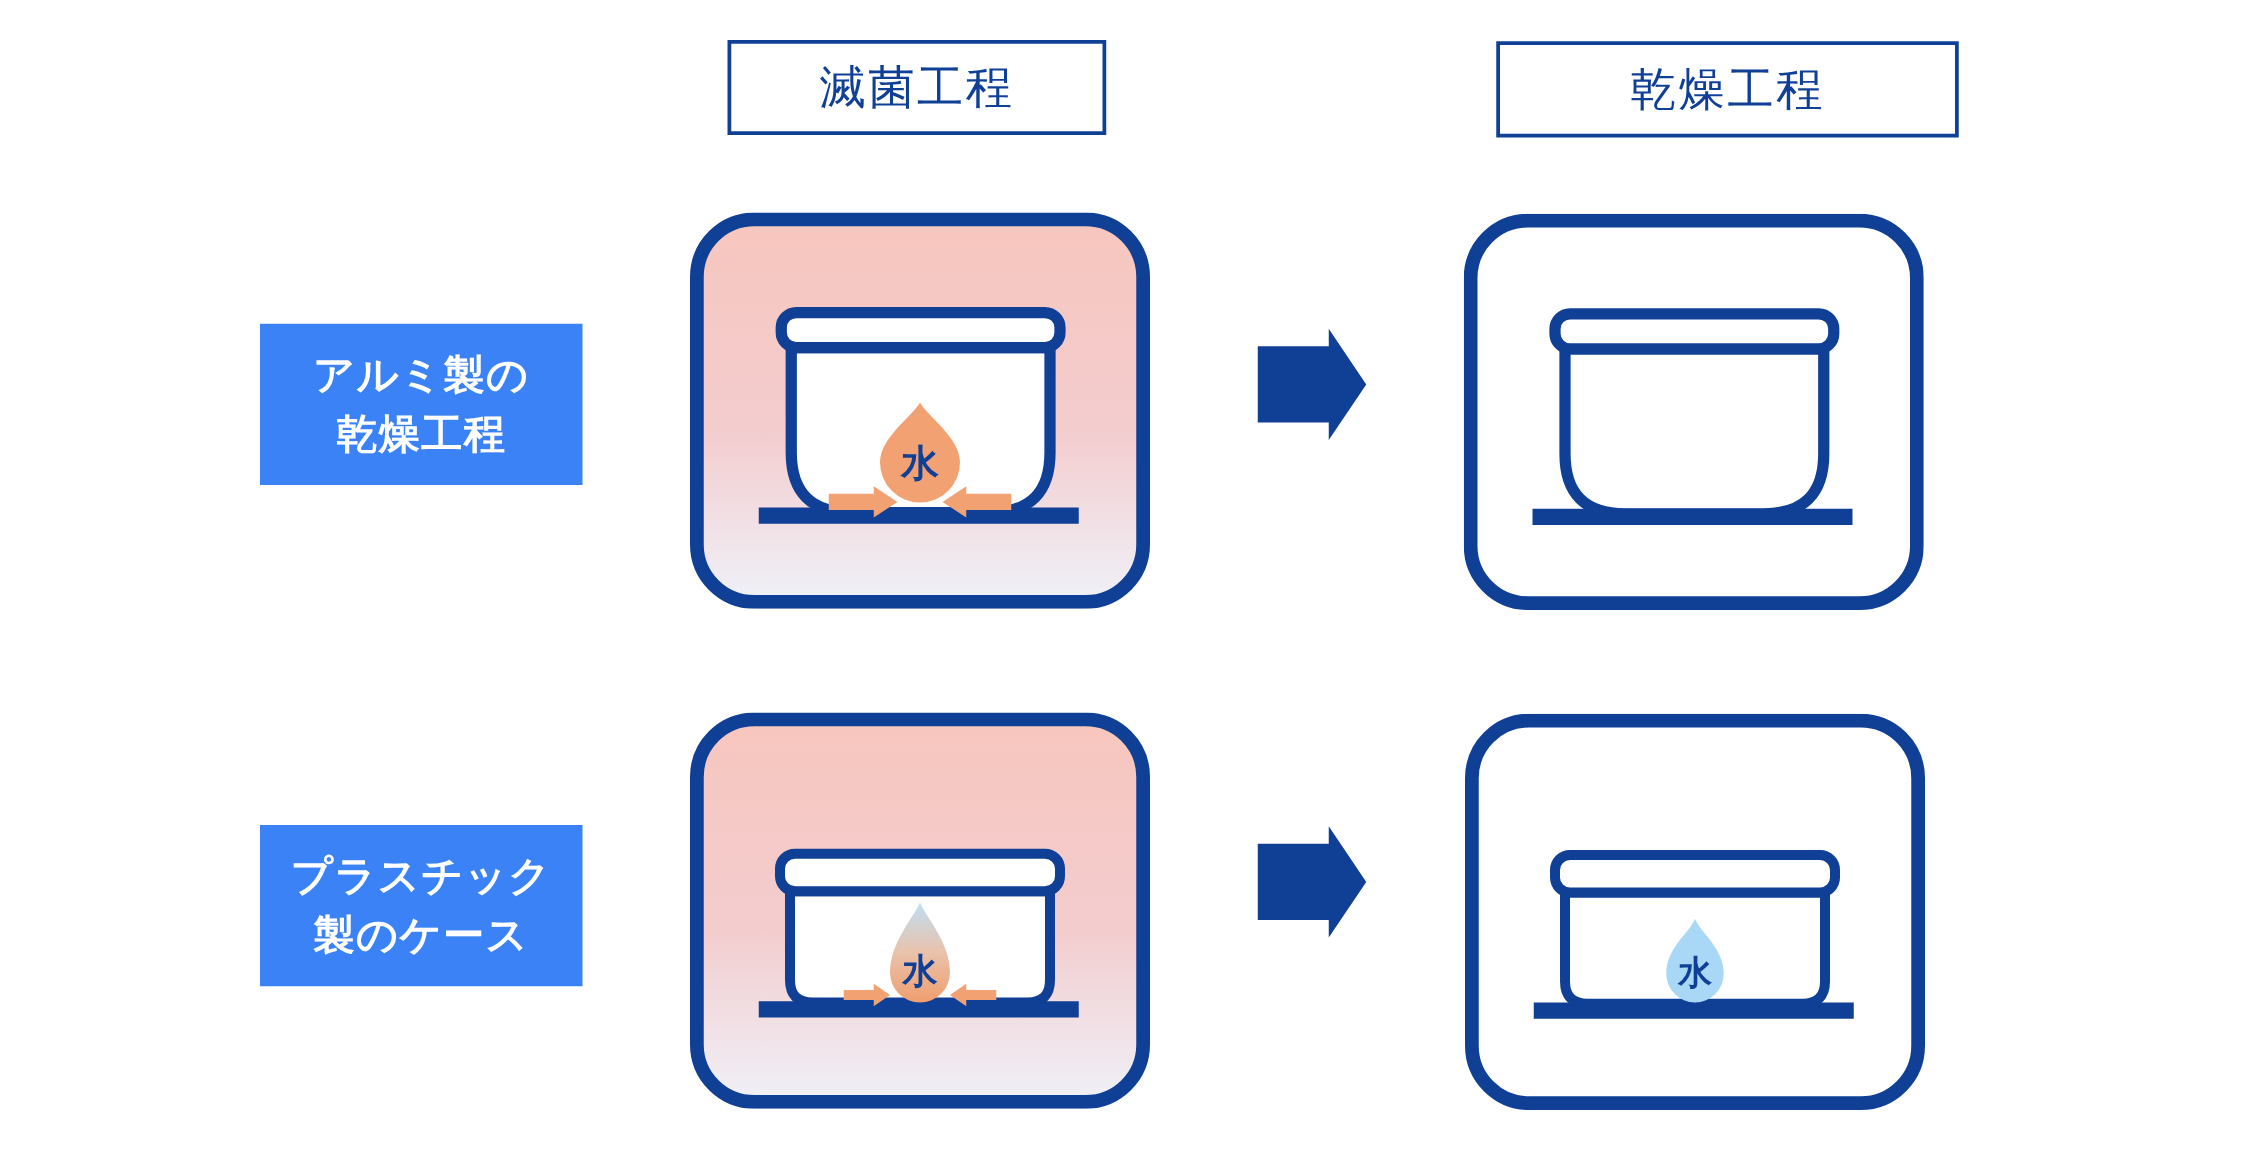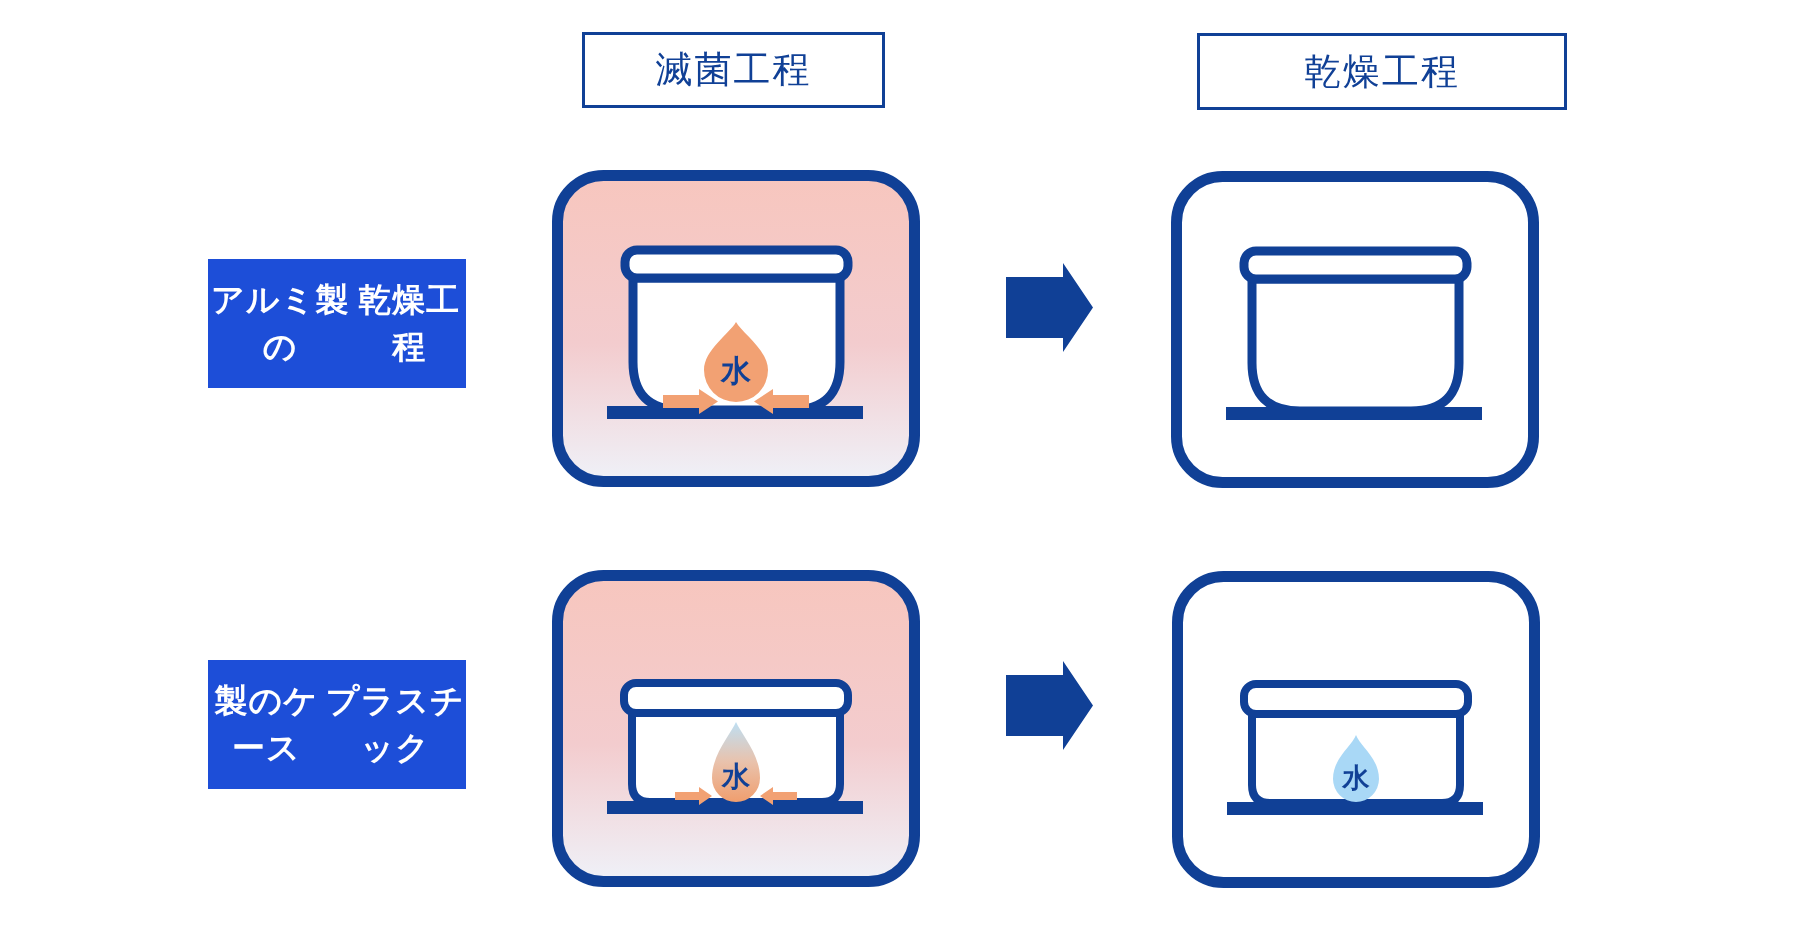--- a/index.html
+++ b/index.html
@@ -23,28 +23,28 @@
     letter-spacing: 2px;
     box-sizing: border-box;
   }
   .header-box.h1 { left: 582px; top: 32px;  width: 303px; height: 76px; }
   .header-box.h2 { left: 1197px; top: 33px; width: 370px; height: 77px; }
   .row-label {
     position: absolute;
     left: 208px;
     width: 258px;
     height: 129px;
-    background: #1d4ed8;
+    background: #3b82f6;
     color: #ffffff;
     font-weight: bold;
     font-size: 33px;
     letter-spacing: 1px;
     line-height: 1.42;
     display: flex;
-    flex-direction: row;
+    flex-direction: column;
     align-items: center;
     justify-content: center;
     text-align: center;
     box-sizing: border-box;
   }
   .row-label.l1 { top: 259px; }
   .row-label.l2 { top: 660px; }
   .panel, .flow-arrow {
     position: absolute;
     display: block;
@@ -64,22 +64,22 @@
   </div>
   <div class="header-box h2">
     <span>乾燥工程</span>
   </div>
 
   <div class="row-label l1">
     <div>アルミ製の</div>
     <div>乾燥工程</div>
   </div>
   <div class="row-label l2">
+    <div>プラスチック</div>
     <div>製のケース</div>
-    <div>プラスチック</div>
   </div>
 
   <svg class="panel" style="left:552px; top:170px;" width="368" height="317" viewBox="0 0 368 317">
     <defs>
       <linearGradient id="pinkGrad1" x1="0" y1="0" x2="0" y2="1">
         <stop offset="0" stop-color="#F7C6BE"></stop>
         <stop offset="0.55" stop-color="#F3CCCE"></stop>
         <stop offset="1" stop-color="#EFF1F8"></stop>
       </linearGradient>
     </defs>

